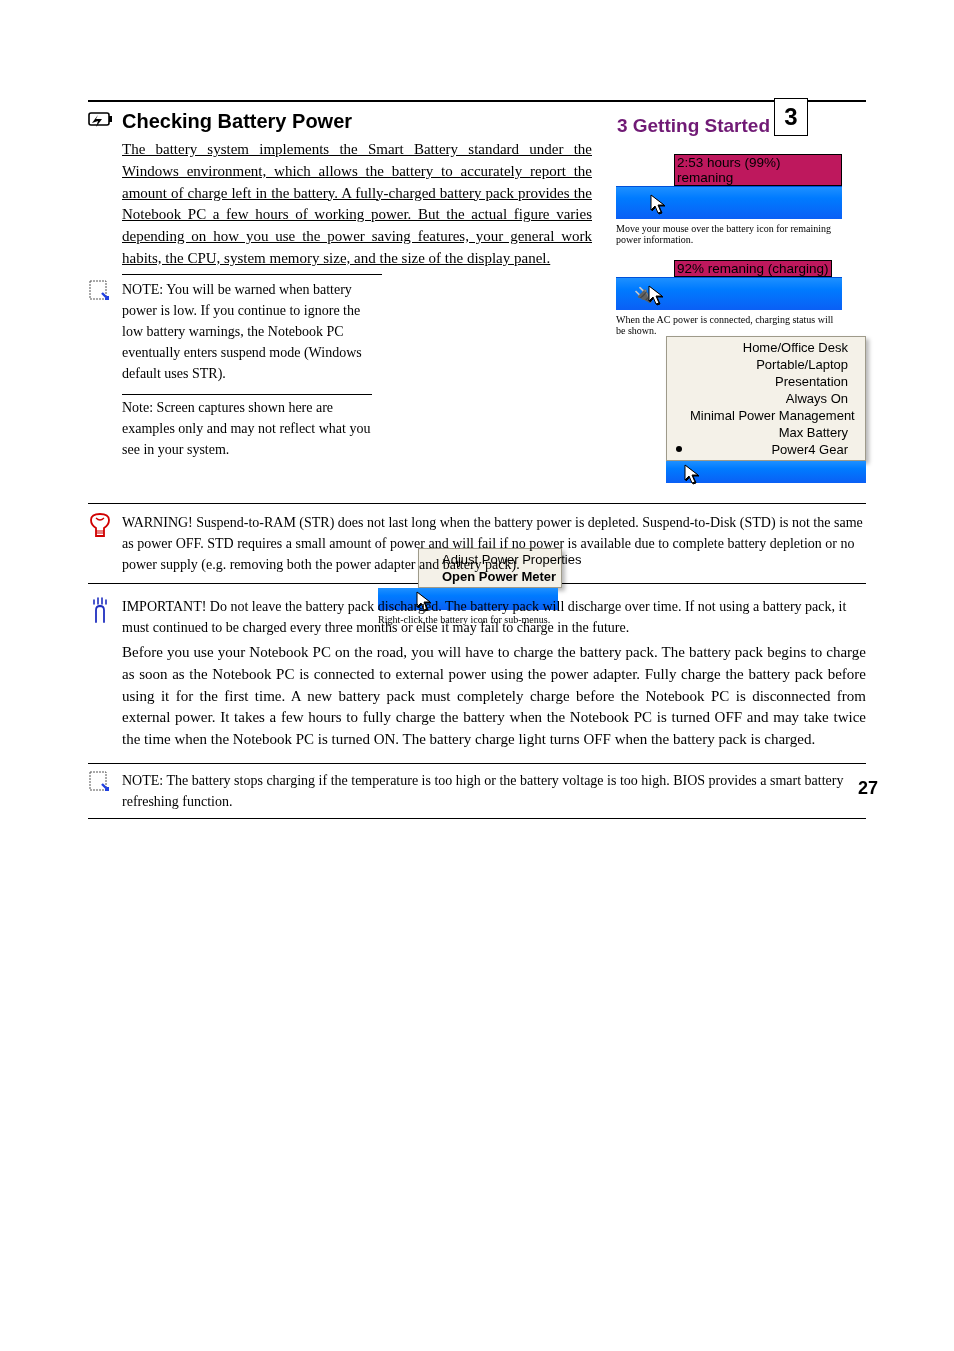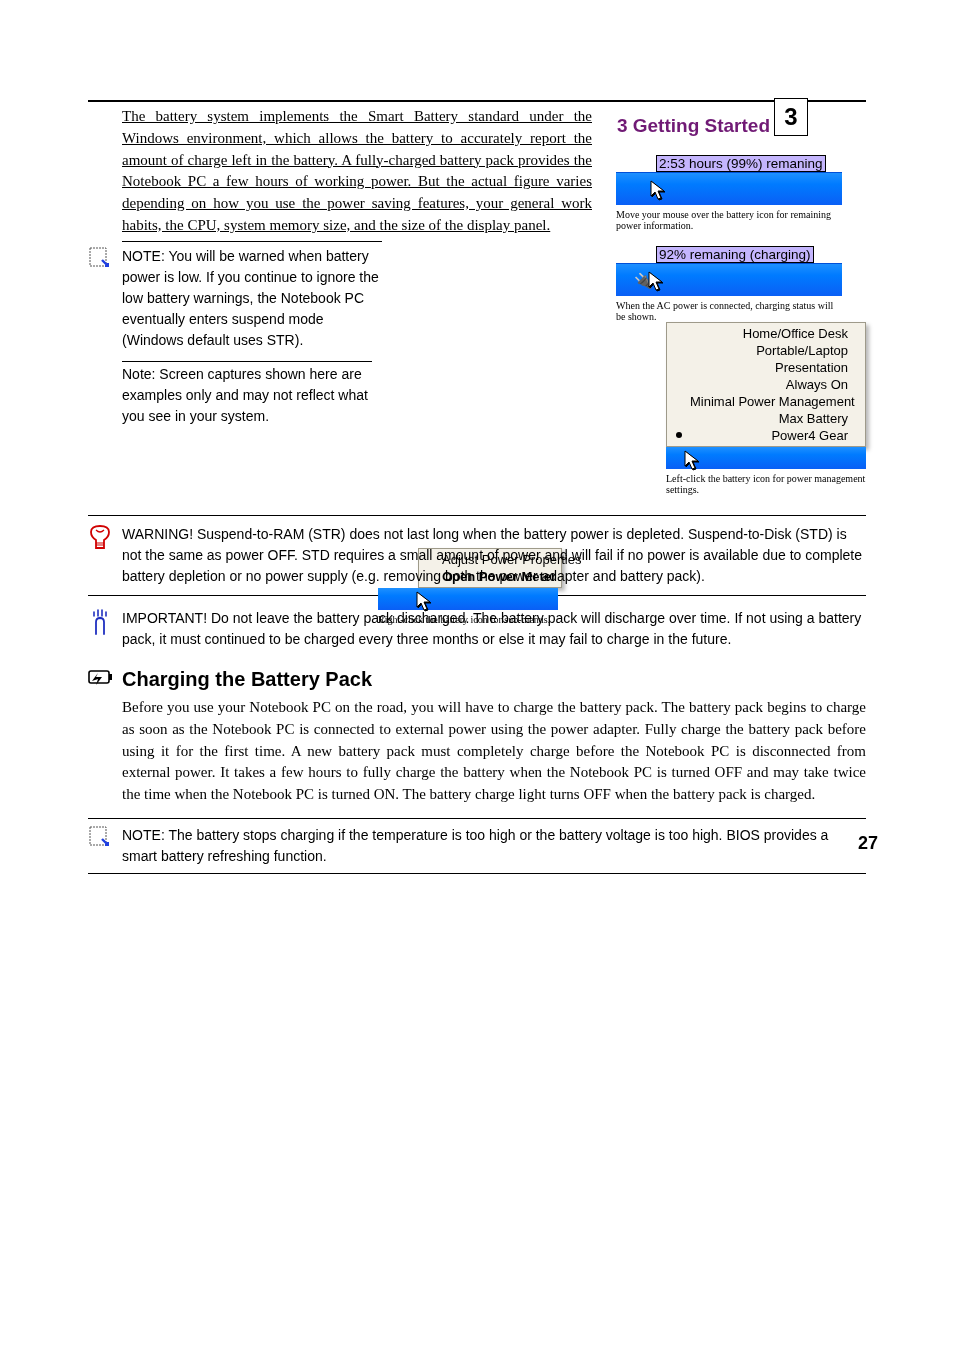--- a/index.html
+++ b/index.html
@@ -82,42 +82,42 @@
     padding-left: 34px;
   }
   .note-icon {
     position: absolute;
     left: 0;
     top: 0;
     width: 28px;
     text-align: center;
   }
   .note-text {
-    font-family: Liberation Sans, sans-serif;
+    font-family: Liberation Serif, serif;
     font-size: 14px;
     line-height: 1.5;
   }
   .float-right {
     float: right;
     clear: right;
   }
   
   .taskbar-bar {
     width: 226px;
     margin-left: 24px;
     margin-bottom: 16px;
   }
   .tt-box {
-    background: #c4b5fd;
+    background: #be185d;
     border: 1px solid #000;
     font-family: Tahoma, Arial, sans-serif;
     font-size: 13.5px;
     padding: 0 2px;
     display: inline-block;
-    margin-left: 40px;
+    margin-left: 58px;
   }
   .bluebar {
     height: 32px;
     background: linear-gradient(#1e90ff, #007bff 35%, #0a5ff5 100%);
     position: relative;
     border-top: 1px solid #0050d8;
   }
   .cursor-arrow {
     position: absolute;
     bottom: 4px;
@@ -227,20 +227,30 @@
         <span class="cursor-arrow" style="left:32px;">
           <svg width="17" height="21" viewBox="0 0 17 21">
               <path d="M1 1 L1 16 L5 12 L8 19 L11 18 L8 11 L14 11 Z" fill="#fff" stroke="#000" stroke-width="1"></path>
             </svg>
         </span>
       </div>
       <div class="fig-caption-small">When the AC power is connected, charging status will be shown.</div>
     </div>
   </div>
 
+  <div class="note-row" style="margin-top:8px;">
+    <span class="note-icon">
+      <svg width="26" height="18" viewBox="0 0 26 18">
+          <rect x="1" y="3" width="20" height="12" rx="2" fill="none" stroke="#000" stroke-width="1.6"></rect>
+          <rect x="21" y="6" width="3" height="6" fill="#000"></rect>
+          <path d="M4 13 L10 5 L8 9 L14 9 L8 17 L10 11 Z" fill="#000"></path>
+        </svg>
+    </span>
+    <div class="section-title" style="margin-left:0;">Checking Battery Power</div>
+  </div>
 
   <p class="body-text narrow">The battery system implements the Smart Battery standard under the Windows environment, which allows the battery to accurately report the amount of charge left in the battery. A fully-charged battery pack provides the Notebook PC a few hours of working power. But the actual figure varies depending on how you use the power saving features, your general work habits, the CPU, system memory size, and the size of the display panel.</p>
 
   <div class="float-right" style="width:224px; margin-top:-10px; margin-right:0;">
     <div class="menu-block" style="width:200px; margin-left:24px;">
       <div class="ctx-menu">
         <div class="ctx-item">Home/Office Desk</div>
         <div class="ctx-item">Portable/Laptop</div>
         <div class="ctx-item">Presentation</div>
         <div class="ctx-item">Always On</div>
@@ -249,21 +259,20 @@
         <div class="ctx-item"><span class="dot"></span><span>Power4 Gear</span></div>
       </div>
       <div class="menu-bluebar">
         <span class="cursor-arrow">
           <svg width="17" height="21" viewBox="0 0 17 21">
               <path d="M1 1 L1 16 L5 12 L8 19 L11 18 L8 11 L14 11 Z" fill="#fff" stroke="#000" stroke-width="1"></path>
             </svg>
         </span>
       </div>
     </div>
-    <div class="fig-caption-small" style="margin-left:24px; width:200px;">Left-click the battery icon for power management settings.</div>
   </div>
 
   <hr class="hr-thin" style="width:260px; margin-left:34px; margin-top:2px;">
 
   <div class="callout-box" style="margin-top:4px;">
     <span class="callout-icon">
       <svg width="22" height="22" viewBox="0 0 22 22">
           <rect x="2" y="2" width="16" height="18" fill="#fff" stroke="#555" stroke-width="1" stroke-dasharray="2,1"></rect>
           <path d="M14 14 L20 20" stroke="#2040e0" stroke-width="2.4"></path>
           <path d="M17 20 L20 20 L20 17" fill="none" stroke="#2040e0" stroke-width="2"></path>
@@ -314,30 +323,20 @@
     <span class="callout-icon">
       <svg width="24" height="28" viewBox="0 0 24 28">
           <path d="M8 26 L8 14 Q8 10 12 10 Q16 10 16 14 L16 26" fill="none" stroke="#2030c0" stroke-width="1.8" stroke-linecap="round"></path>
           <path d="M6 4 L6 8 M10 2 L10 8 M14 2 L14 8 M18 4 L18 8" stroke="#2030c0" stroke-width="1.6" stroke-linecap="round"></path>
           <circle cx="12" cy="10" r="1.3" fill="#2030c0"></circle>
         </svg>
     </span>
     <div class="note-text">IMPORTANT! Do not leave the battery pack discharged. The battery pack will discharge over time. If not using a battery pack, it must continued to be charged every three months or else it may fail to charge in the future.</div>
   </div>
 
-  <div class="note-row" style="margin-top:18px;">
-    <span class="note-icon">
-      <svg width="26" height="18" viewBox="0 0 26 18">
-          <rect x="1" y="3" width="20" height="12" rx="2" fill="none" stroke="#000" stroke-width="1.6"></rect>
-          <rect x="21" y="6" width="3" height="6" fill="#000"></rect>
-          <path d="M4 13 L10 5 L8 9 L14 9 L8 17 L10 11 Z" fill="#000"></path>
-        </svg>
-    </span>
-    <div class="section-title" style="margin-left:0;">Charging the Battery Pack</div>
-  </div>
   <p class="body-text">Before you use your Notebook PC on the road, you will have to charge the battery pack. The battery pack begins to charge as soon as the Notebook PC is connected to external power using the power adapter. Fully charge the battery pack before using it for the first time. A new battery pack must completely charge before the Notebook PC is disconnected from external power. It takes a few hours to fully charge the battery when the Notebook PC is turned OFF and may take twice the time when the Notebook PC is turned ON. The battery charge light turns OFF when the battery pack is charged.</p>
 
   <hr class="hr-thin" style="margin-top:12px;">
 
   <div class="callout-box" style="margin-top:6px; margin-bottom:6px;">
     <span class="callout-icon">
       <svg width="22" height="22" viewBox="0 0 22 22">
           <rect x="2" y="2" width="16" height="18" fill="#fff" stroke="#555" stroke-width="1" stroke-dasharray="2,1"></rect>
           <path d="M14 14 L20 20" stroke="#2040e0" stroke-width="2.4"></path>
           <path d="M17 20 L20 20 L20 17" fill="none" stroke="#2040e0" stroke-width="2"></path>

